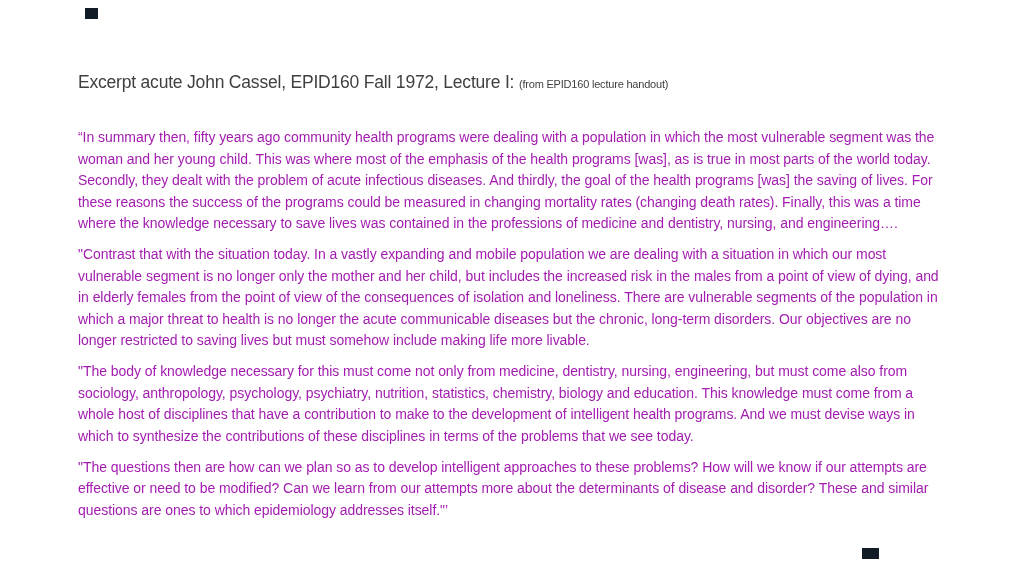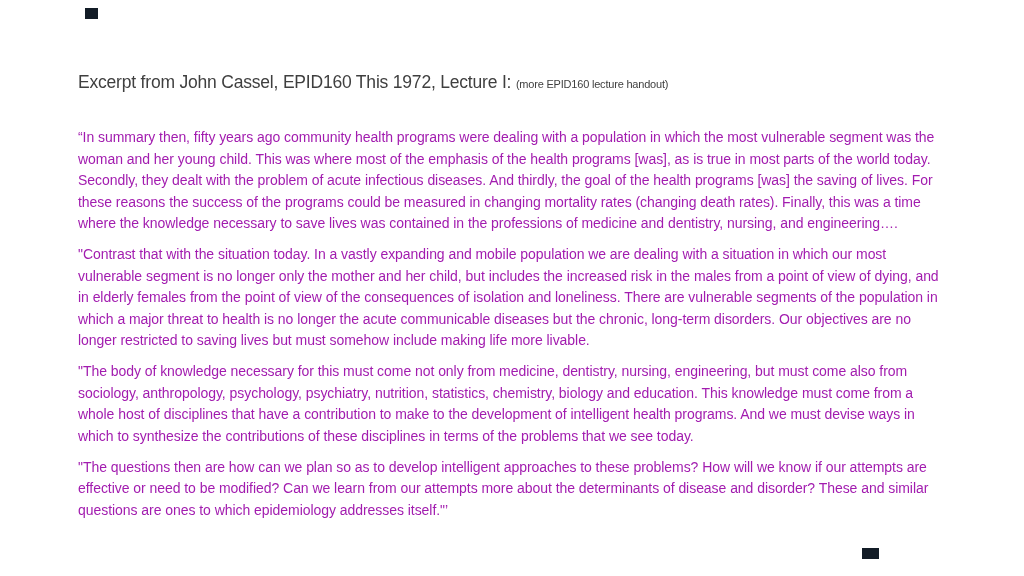--- a/index.html
+++ b/index.html
@@ -48,20 +48,20 @@
   }
   .deco.tl { left: 85px;  top: 8px;   width: 13px; height: 11px; }
   .deco.br { left: 862px; top: 548px; width: 17px; height: 11px; }
 </style>
 </head>
 <body>
 
 <div class="deco tl" style="background: rgb(18, 28, 38);"></div>
 <div class="deco br" style="background: rgb(18, 28, 38);"></div>
 
-<h1 class="slide-title"><span>Excerpt from John Cassel, EPID160 This 1972, Lecture I:</span> <span class="title-suffix">(more EPID160 lecture handout)</span></h1>
+<h1 class="slide-title"><span>Excerpt acute John Cassel, EPID160 Fall 1972, Lecture I:</span> <span class="title-suffix">(from EPID160 lecture handout)</span></h1>
 
 <div class="slide-body">
   <p>“In summary then, fifty years ago community health programs were dealing with a population in which the most vulnerable segment was the woman and her young child. This was where most of the emphasis of the health programs [was], as is true in most parts of the world today. Secondly, they dealt with the problem of acute infectious diseases. And thirdly, the goal of the health programs [was] the saving of lives. For these reasons the success of the programs could be measured in changing mortality rates (changing death rates). Finally, this was a time where the knowledge necessary to save lives was contained in the professions of medicine and dentistry, nursing, and engineering….</p>
   <p>"Contrast that with the situation today. In a vastly expanding and mobile population we are dealing with a situation in which our most vulnerable segment is no longer only the mother and her child, but includes the increased risk in the males from a point of view of dying, and in elderly females from the point of view of the consequences of isolation and loneliness. There are vulnerable segments of the population in which a major threat to health is no longer the acute communicable diseases but the chronic, long-term disorders. Our objectives are no longer restricted to saving lives but must somehow include making life more livable.</p>
   <p>"The body of knowledge necessary for this must come not only from medicine, dentistry, nursing, engineering, but must come also from sociology, anthropology, psychology, psychiatry, nutrition, statistics, chemistry, biology and education. This knowledge must come from a whole host of disciplines that have a contribution to make to the development of intelligent health programs. And we must devise ways in which to synthesize the contributions of these disciplines in terms of the problems that we see today.</p>
   <p>"The questions then are how can we plan so as to develop intelligent approaches to these problems? How will we know if our attempts are effective or need to be modified? Can we learn from our attempts more about the determinants of disease and disorder? These and similar questions are ones to which epidemiology addresses itself."’</p>
 </div>
 
 </body></html>

